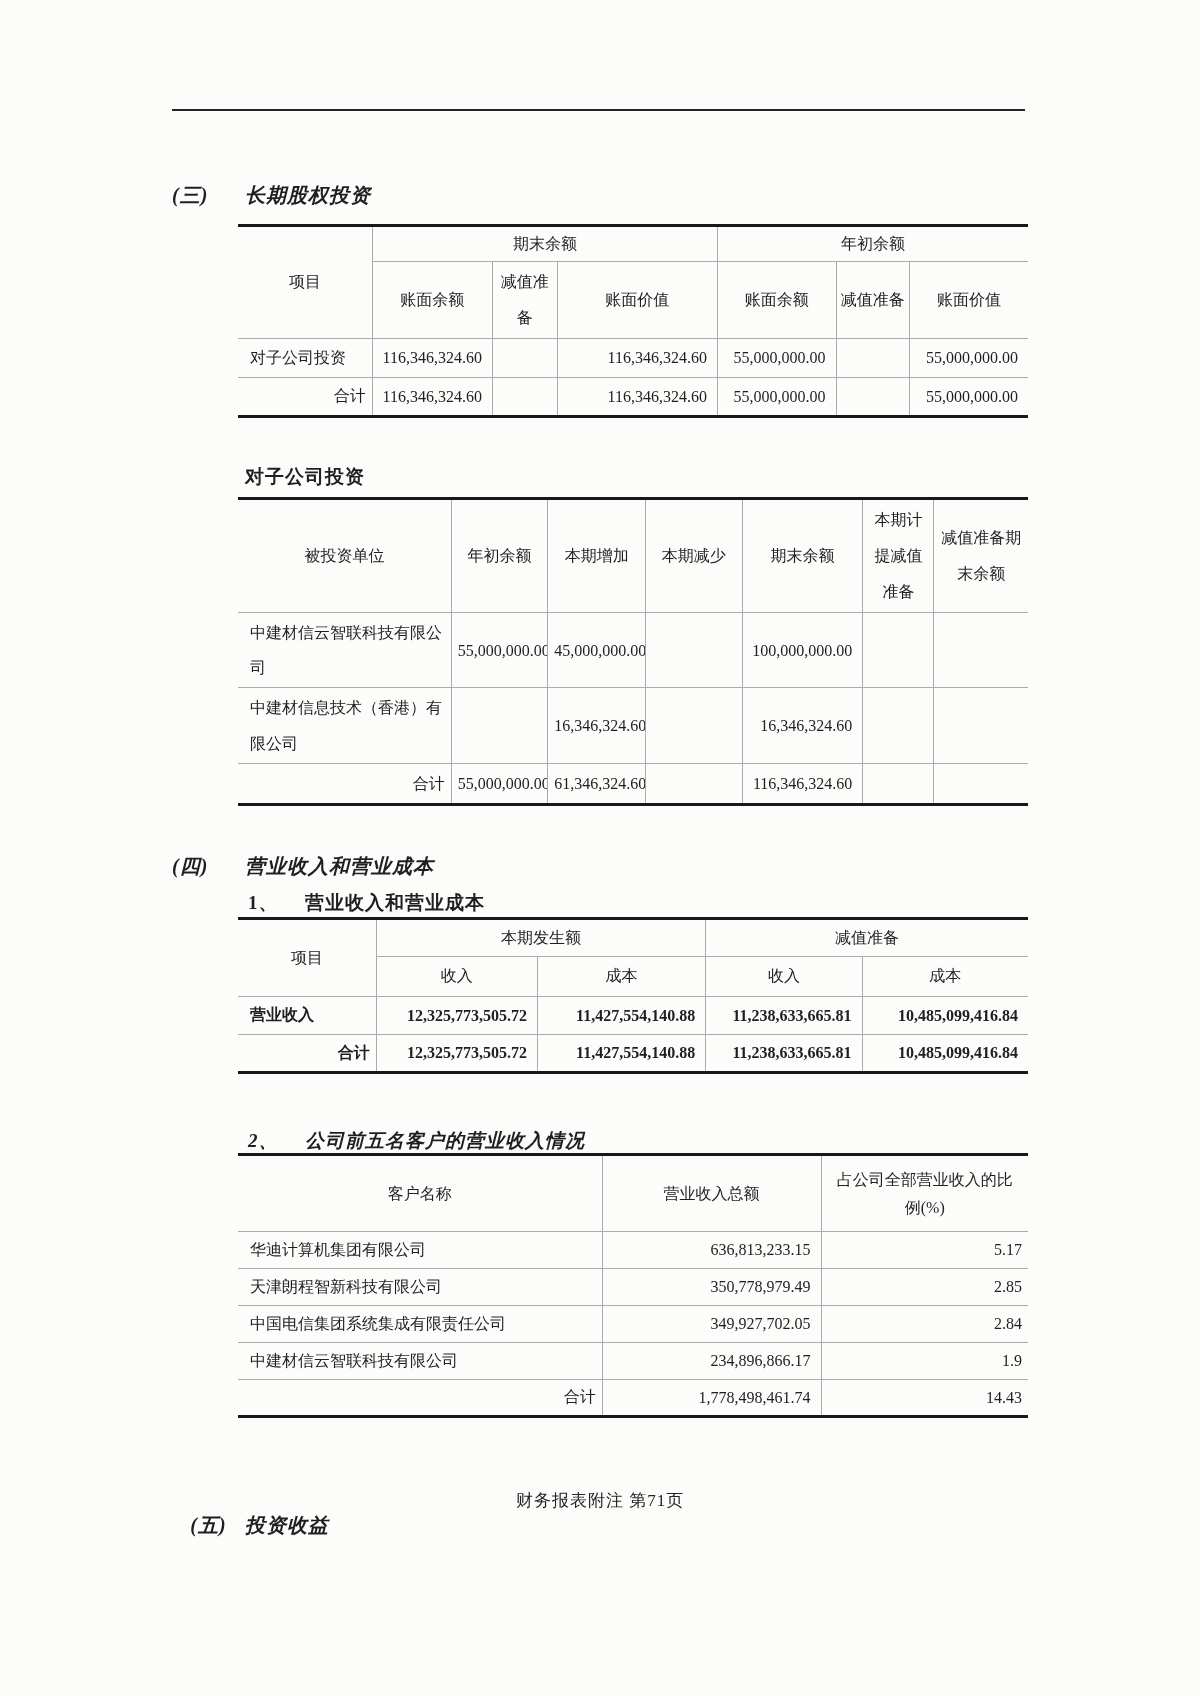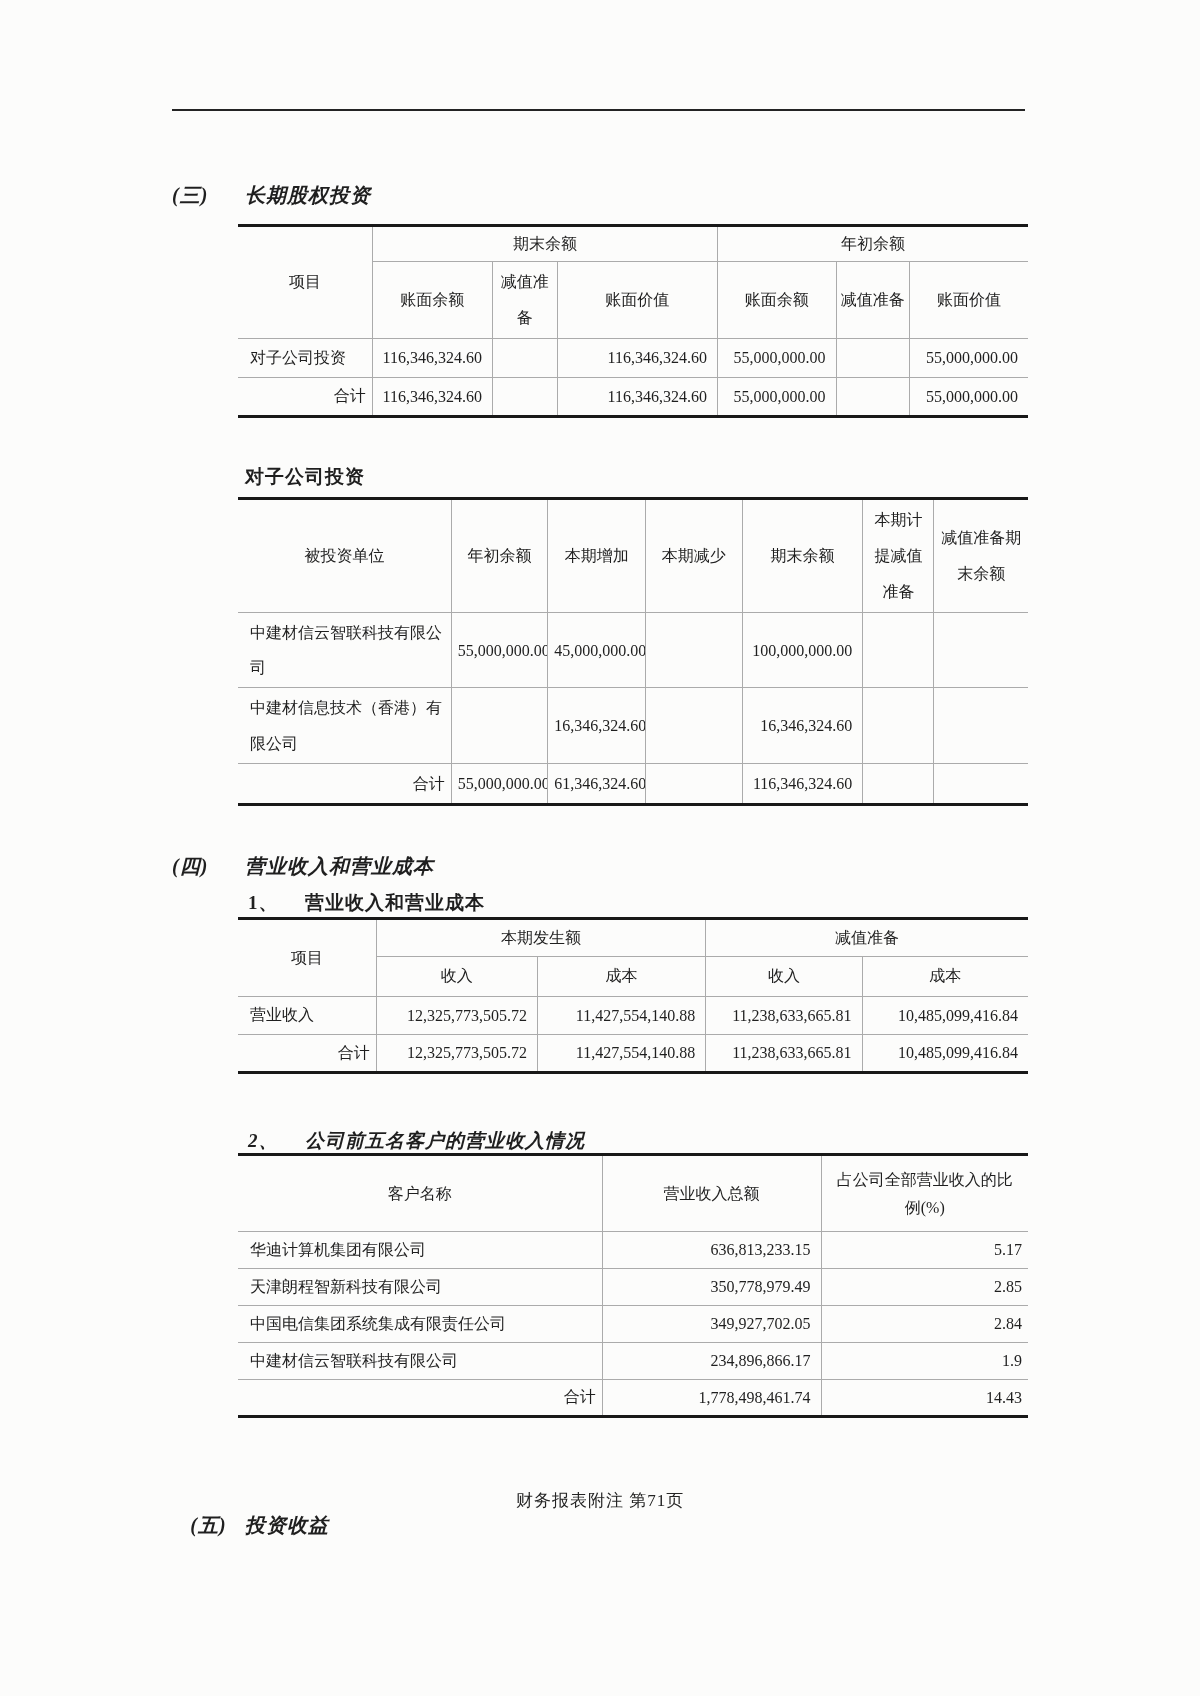--- a/index.html
+++ b/index.html
@@ -40,21 +40,21 @@
   #t2 { top:497px; }
   #t2 thead th { height:110px; line-height:2.25; padding:2px 5px; }
   #t2 tbody td { line-height:2.2; }
   #t2 .r1 td, #t2 .r2 td { height:74px; }
   #t2 .rt td { height:37px; }
 
   
   #t3 { top:917px; }
   #t3 .grp-row th { height:38px; }
   #t3 .sub-row th { height:40px; }
-  #t3 tbody td { height:38px; }
+  #t3 tbody td { height:38px;font-weight:bold; }
 
   
   #t4 { top:1153px; }
   #t4 thead th { height:77px; line-height:1.75; padding:2px 10px; }
   #t4 tbody td { height:37px; }
 
   .pos-sec3 { top:182px; }
   .pos-t2title { top:464px; }
   .pos-sec4 { top:853px; }
   .pos-sub1 { top:890px; }

